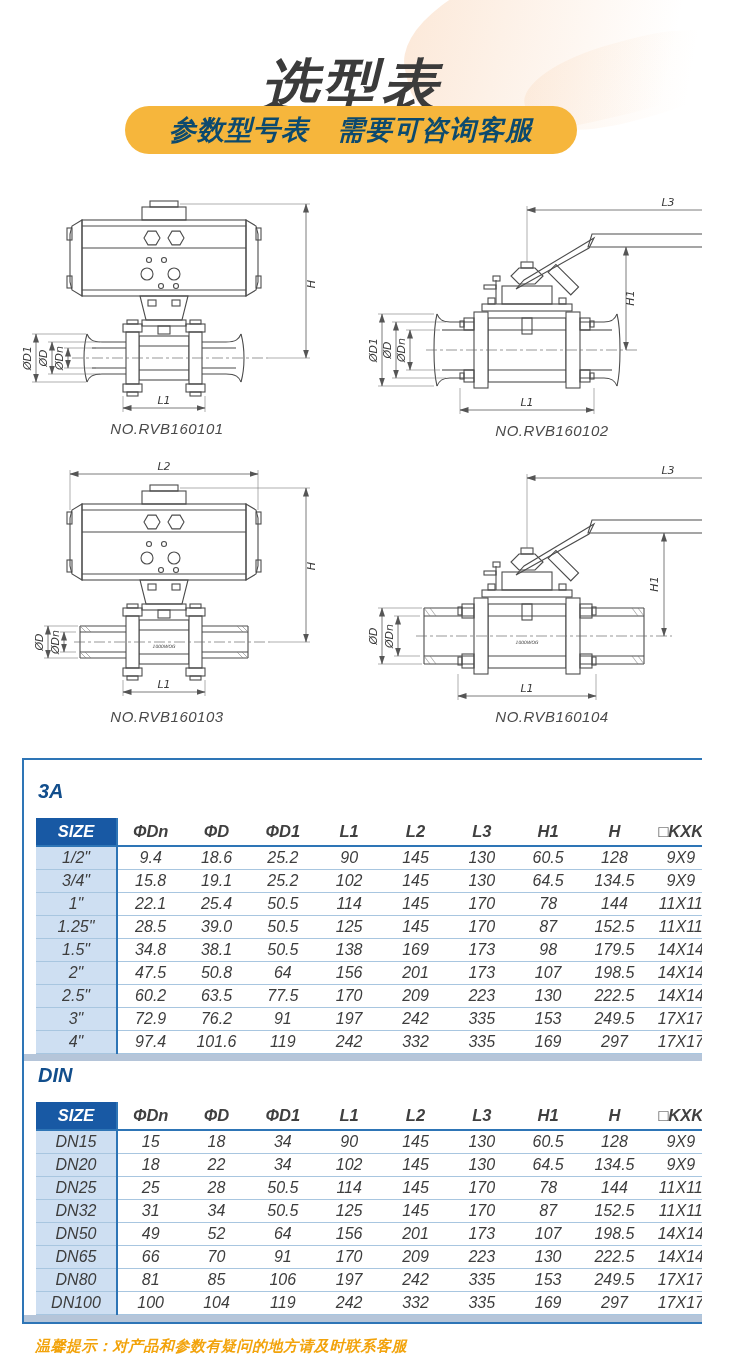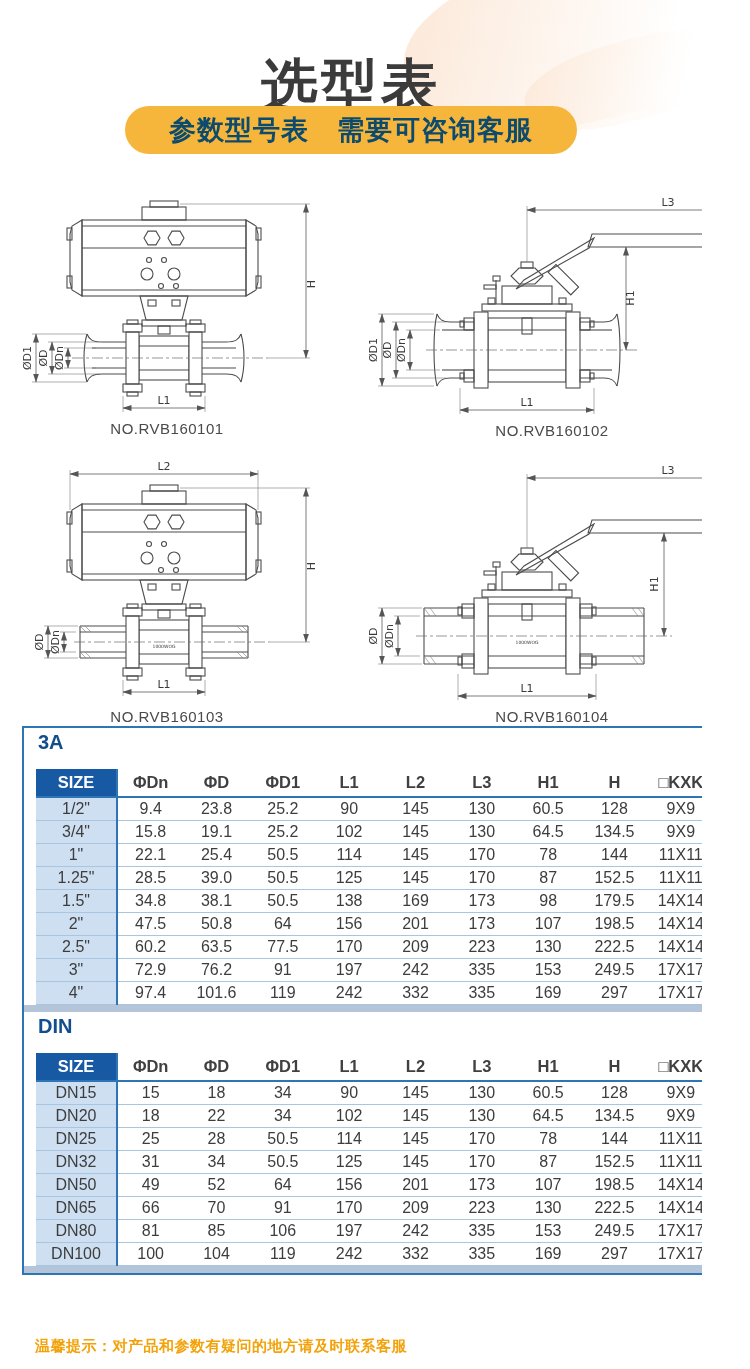--- a/index.html
+++ b/index.html
@@ -1,17 +1,17 @@
 <!DOCTYPE html>
 <html><head>
 <meta charset="utf-8">
 <style>
   html,body{margin:0;padding:0;}
   body{font-family:"Liberation Sans","DejaVu Sans",sans-serif;background:#fff;}
-  .page{position:relative;width:702px;height:1369px;background:#ffffff;overflow:hidden;}
+  .page{position:relative;width:702px;height:1369px;background:#ffffff;overflow:hidden;font-style:italic;}
 
   
   .decor-tr{position:absolute;top:-50px;right:-80px;width:380px;height:170px;
     background:linear-gradient(115deg,rgba(244,176,120,0.30),rgba(255,255,255,0) 70%);
     transform:rotate(-13deg);border-radius:45%;}
   .decor-tr2{position:absolute;top:40px;right:-40px;width:220px;height:80px;
     background:linear-gradient(115deg,rgba(246,190,140,0.18),rgba(255,255,255,0) 75%);
     transform:rotate(-15deg);border-radius:45%;}
 
   .page-title{position:absolute;top:10px;left:0;width:100%;text-align:center;
@@ -35,22 +35,22 @@
 
   .ln{stroke:#4d4d4d;stroke-width:1.1;fill:none;}
   .lnf{stroke:#4d4d4d;stroke-width:1.1;fill:#ffffff;}
   .dim{stroke:#5a5a5a;stroke-width:0.8;fill:none;}
   .ext{stroke:#7a7a7a;stroke-width:0.6;fill:none;}
   .cl{stroke:#6a6a6a;stroke-width:0.7;fill:none;stroke-dasharray:11 3 3 3;}
   .dimtxt{font-size:11px;fill:#3a3a3a;font-family:"DejaVu Sans",sans-serif;}
   .marktxt{font-size:4.5px;fill:#3a3a3a;font-family:"DejaVu Sans",sans-serif;}
 
   
-  .tables-panel{position:absolute;left:22px;top:726px;width:706px;box-sizing:border-box;
-    border:2px solid #2E75B6;background:#ffffff;padding:0 12px 0 12px;}
+  .tables-panel{position:absolute;left:22px;top:758px;width:706px;box-sizing:border-box;
+    border:2px solid #2E75B6;background:#ffffff;padding:17px 12px 0 12px;}
   .tbl-title{font-size:20px;font-weight:bold;color:#124E8C;margin:3px 0 3px 2px;}
   table{width:100%;border-collapse:collapse;table-layout:fixed;margin-top:15px;}
   thead th{color:#404040;font-weight:bold;font-size:16.5px;padding:4px 0;text-align:center;
     border-bottom:2px solid #2E75B6;}
   thead th:first-child{background:#1859A4;color:#ffffff;width:80px;border-right:2px solid #2E75B6;}
   tbody td{text-align:center;font-size:16px;color:#3d3d3d;padding:2px 0;line-height:18px;
     border-bottom:1px solid #A8C6E0;}
   tbody td:first-child{background:#CEDFF2;border-right:2px solid #2E75B6;}
   .strip{height:7px;background:#B5C5D9;margin:0 -12px 0 -12px;}
 
@@ -461,21 +461,21 @@
               <th>L3</th>
               <th>H1</th>
               <th>H</th>
               <th>□KXK</th>
             </tr>
           </thead>
         <tbody>
             <tr>
               <td>1/2"</td>
               <td>9.4</td>
-              <td>23.8</td>
+              <td>18.6</td>
               <td>25.2</td>
               <td>90</td>
               <td>145</td>
               <td>130</td>
               <td>60.5</td>
               <td>128</td>
               <td>9X9</td>
             </tr>
             <tr>
               <td>3/4"</td>

